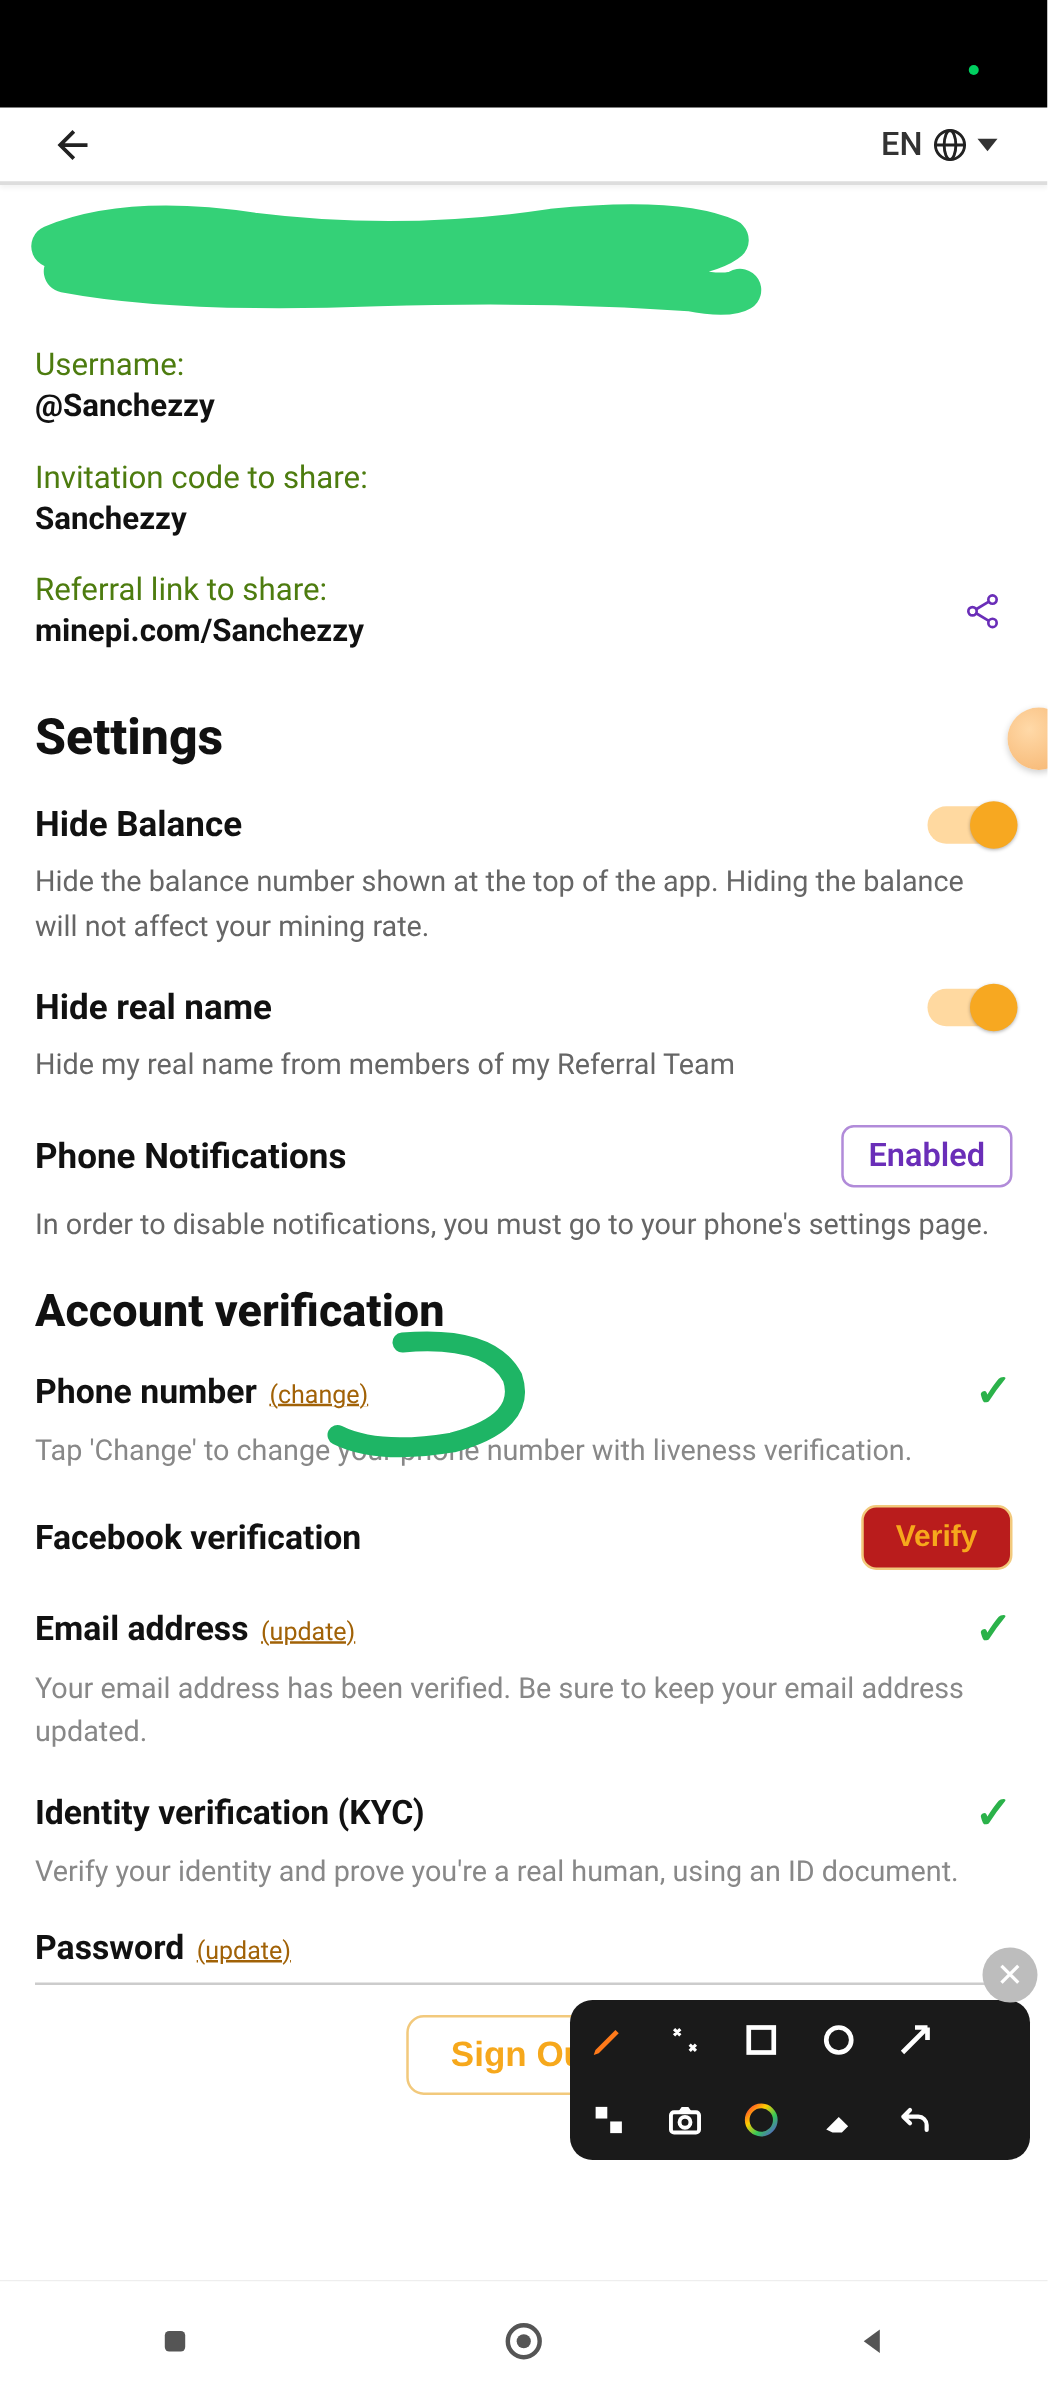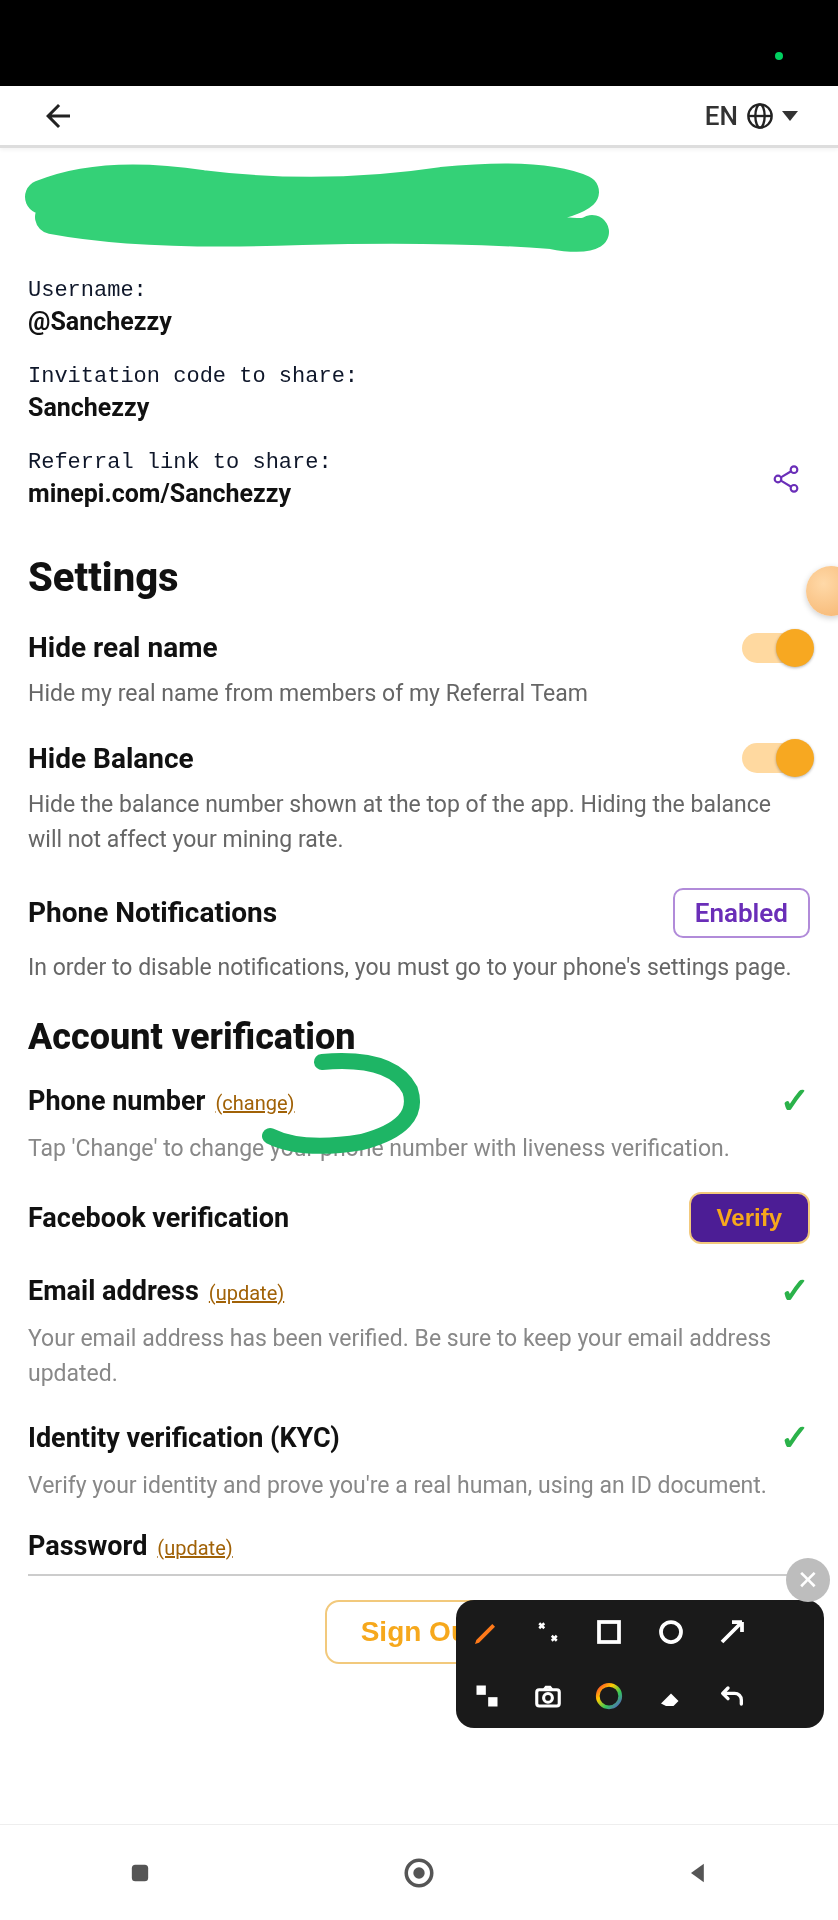--- a/index.html
+++ b/index.html
@@ -9,41 +9,41 @@
   .app-header { height: 62px; display: flex; align-items: center; justify-content: space-between; padding: 0 40px 0 38px; border-bottom: 3px solid #ddd; box-shadow: 0 2px 4px rgba(0,0,0,0.05); }
   .back-arrow { width: 40px; height: 40px; cursor: pointer; display:flex; align-items:center; justify-content:center; }
   .lang-selector { display: flex; align-items: center; gap: 8px; cursor: pointer; }
   .lang-text { font-size: 26px; color: #333; font-weight: 500; }
   .globe { width: 28px; height: 28px; }
   .caret { width: 0; height: 0; border-left: 8px solid transparent; border-right: 8px solid transparent; border-top: 10px solid #333; }
   .content { padding: 28px; padding-top: 20px; position: relative; }
   .scribble-area { position: relative; height: 90px; margin-bottom: 20px; }
   .scribble-area svg { position:absolute; top:-6px; left:-6px; }
   .field { margin-bottom: 28px; }
-  .field-label { font-size: 22px; color: #0f172a; margin-bottom: 4px; font-family: Liberation Mono, monospace; }
+  .field-label { font-size: 25px; color: #4d7c0f; margin-bottom: 4px; }
   .field-value { font-size: 25px; font-weight: 700; color: #111; }
   .share-row { display: flex; align-items: center; justify-content: space-between; }
   .share-icon { width: 32px; height: 32px; margin-right: 8px; cursor:pointer; }
   .settings-title { font-size: 40px; font-weight: 800; color: #111; margin-top: 46px; margin-bottom: 30px; }
   .setting-row { margin-bottom: 30px; }
   .setting-head { display: flex; justify-content: space-between; align-items: center; margin-bottom: 12px; }
   .setting-name { font-size: 28px; font-weight: 700; color: #111; }
   .setting-desc { font-size: 23px; color: #666; line-height: 1.55; }
   .toggle { width: 68px; height: 30px; background: #ffd9a0; border-radius: 20px; position: relative; cursor:pointer; }
   .toggle-knob { position: absolute; right: -4px; top: -4px; width: 38px; height: 38px; background: #f7a821; border-radius: 50%; box-shadow: 0 1px 3px rgba(0,0,0,0.3); }
   .enabled-badge { border: 2px solid #b18bd9; color: #6a2eb8; font-size: 26px; font-weight: 600; padding: 8px 20px; border-radius: 10px; }
   .section-title { font-size: 36px; font-weight: 800; color: #111; margin-top: 22px; margin-bottom: 22px; }
   .verif-row { margin-bottom: 26px; position: relative; }
   .verif-head { display:flex; align-items:center; justify-content:space-between; gap:26px; }
   .verif-left { display:flex; align-items:baseline; gap:10px; flex-wrap:wrap; }
   .verif-name { font-size: 27px; font-weight: 700; color:#111; }
   .verif-link { font-size: 20px; color: #a16207; text-decoration: underline; cursor:pointer; }
   .verif-desc { font-size: 23px; color:#888; line-height:1.5; margin-top:10px; }
   .check { color:#2bb24a; font-size:36px; font-weight:bold; }
-  .verify-btn { border:2px solid #f2c97c; color:#f6a81c; background:#4c1d95; padding:10px 26px; border-radius:12px; font-size:24px; font-weight:600; cursor:pointer; }
+  .verify-btn { border:2px solid #f2c97c; color:#f6a81c; background:#b91c1c; padding:10px 26px; border-radius:12px; font-size:24px; font-weight:600; cursor:pointer; }
   .circle-scribble { position:absolute; left:224px; top:-30px; pointer-events:none; }
   .floating-bubble { position:absolute; right:-18px; top:418px; width:50px; height:50px; border-radius:50%; background:radial-gradient(circle at 35% 35%, #ffd9a8, #f5b26b); box-shadow:0 2px 6px rgba(0,0,0,0.2); }
   .bottom-divider { height:2px; background:#ccc; margin:12px 0 24px; }
   .signout-wrap { display:flex; justify-content:center; }
   .signout-btn { border:2px solid #f2c97c; color:#f6a81c; background:#fff; padding:14px 34px; border-radius:14px; font-size:28px; font-weight:600; cursor:pointer; }
   
   .anno-close { position:absolute; right:8px; top:1558px; width:44px; height:44px; border-radius:50%; background:#bdbdbd; display:flex; align-items:center; justify-content:center; color:#fff; font-size:26px; cursor:pointer; z-index:5; }
   .anno-toolbar { position:absolute; right:14px; top:1600px; width:368px; height:128px; background:#1a1a1a; border-radius:18px; display:grid; grid-template-columns:repeat(6,1fr); grid-template-rows:1fr 1fr; align-items:center; justify-items:center; z-index:4; }
   .anno-toolbar .tool { width:38px; height:38px; display:flex; align-items:center; justify-content:center; cursor:pointer; }
   
@@ -105,36 +105,36 @@
         <circle cx="18" cy="19" r="2.5" fill="none" stroke="#6a2eb8" stroke-width="1.6"></circle>
         <line x1="8.2" y1="10.8" x2="15.8" y2="6.2" stroke="#6a2eb8" stroke-width="1.6"></line>
         <line x1="8.2" y1="13.2" x2="15.8" y2="17.8" stroke="#6a2eb8" stroke-width="1.6"></line>
       </svg>
   </div>
 
   <div class="settings-title">Settings</div>
 
   <div class="setting-row">
     <div class="setting-head">
+      <div class="setting-name">Hide Balance</div>
+      <div class="toggle">
+          <div class="toggle-knob"></div>
+        </div>
+    </div>
+    <div class="setting-desc">Hide the balance number shown at the top of the app. Hiding the balance will not affect your mining rate.</div>
+  </div>
+
+  <div class="setting-row">
+    <div class="setting-head">
       <div class="setting-name">Hide real name</div>
       <div class="toggle">
           <div class="toggle-knob"></div>
         </div>
     </div>
     <div class="setting-desc">Hide my real name from members of my Referral Team</div>
-  </div>
-
-  <div class="setting-row">
-    <div class="setting-head">
-      <div class="setting-name">Hide Balance</div>
-      <div class="toggle">
-          <div class="toggle-knob"></div>
-        </div>
-    </div>
-    <div class="setting-desc">Hide the balance number shown at the top of the app. Hiding the balance will not affect your mining rate.</div>
   </div>
 
   <div class="setting-row">
     <div class="setting-head">
       <div class="setting-name">Phone Notifications</div>
       <div class="enabled-badge">Enabled</div>
     </div>
     <div class="setting-desc">In order to disable notifications, you must go to your phone's settings page.</div>
   </div>
 

